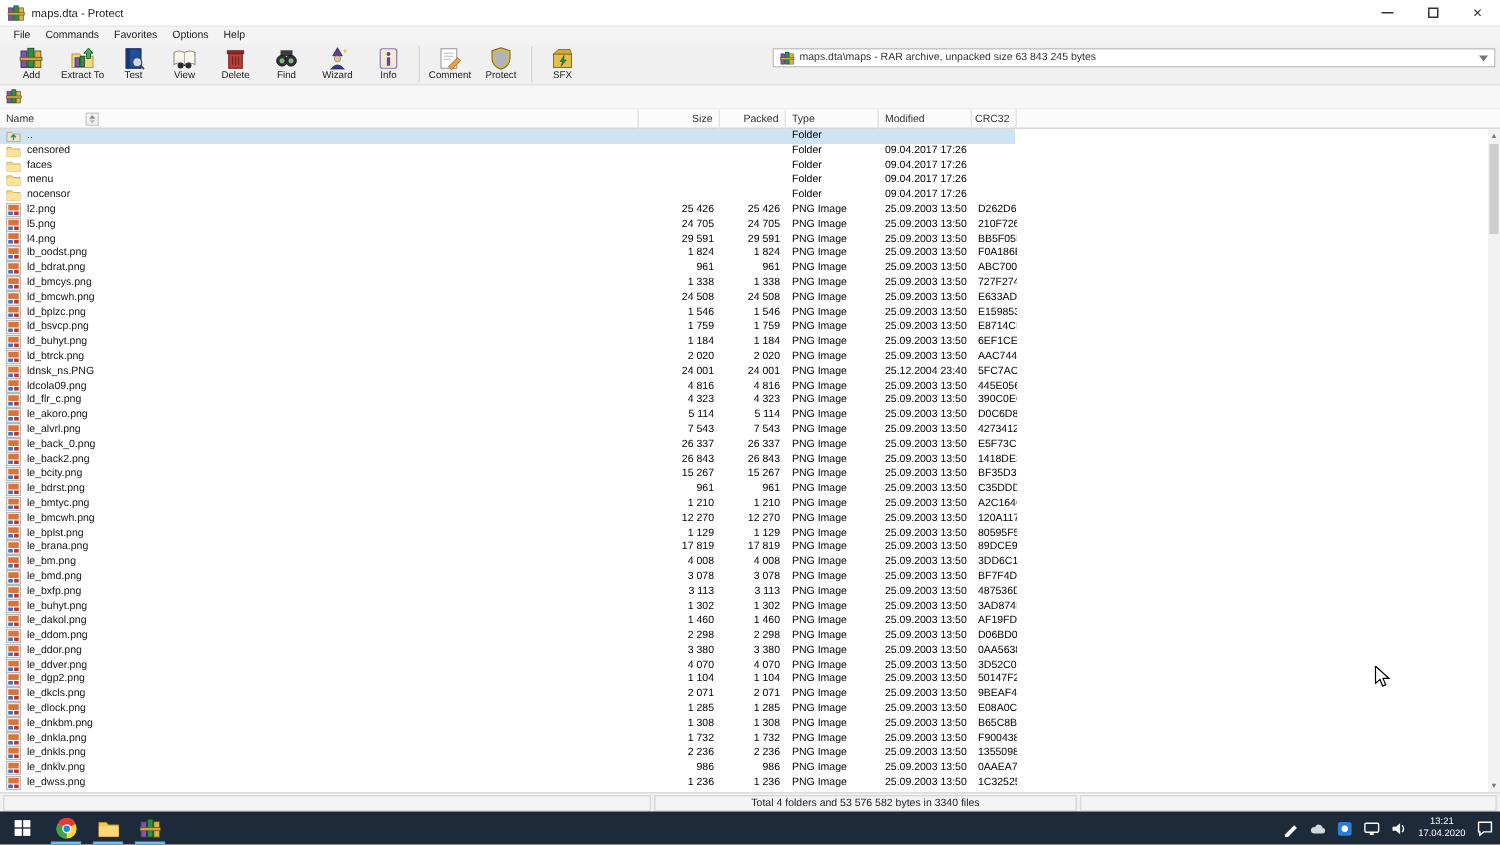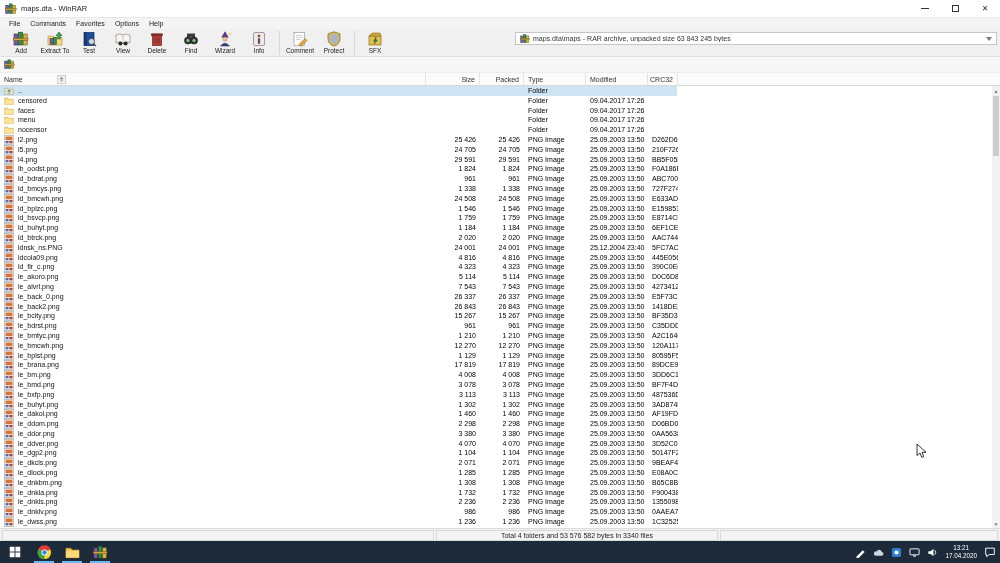--- a/index.html
+++ b/index.html
@@ -84,21 +84,21 @@
 
     <div class="titlebar">
       <span class="ticon">
           <svg viewBox="0 0 16 16">
             <rect x="1" y="3" width="4" height="11" fill="#7e57a2" stroke="#3b2b52" stroke-width="0.6"></rect>
             <rect x="5.6" y="1.2" width="4" height="12.8" fill="#2f8f46" stroke="#14441f" stroke-width="0.6"></rect>
             <rect x="10.2" y="3" width="4" height="11" fill="#d8b540" stroke="#6b5113" stroke-width="0.6"></rect>
             <rect x="0.4" y="7.2" width="14.6" height="2.2" fill="#caa54a" stroke="#6b5113" stroke-width="0.5"></rect>
           </svg>
         </span>
-      <span class="ttext">maps.dta - WinRAR</span>
+      <span class="ttext">maps.dta - Protect</span>
       <div class="wctrl">
         <div class="wbtn">
             <div class="glyph-min"></div>
           </div>
         <div class="wbtn">
             <div class="glyph-max"></div>
           </div>
         <div class="wbtn">
             <div class="glyph-close">✕</div>
           </div>

